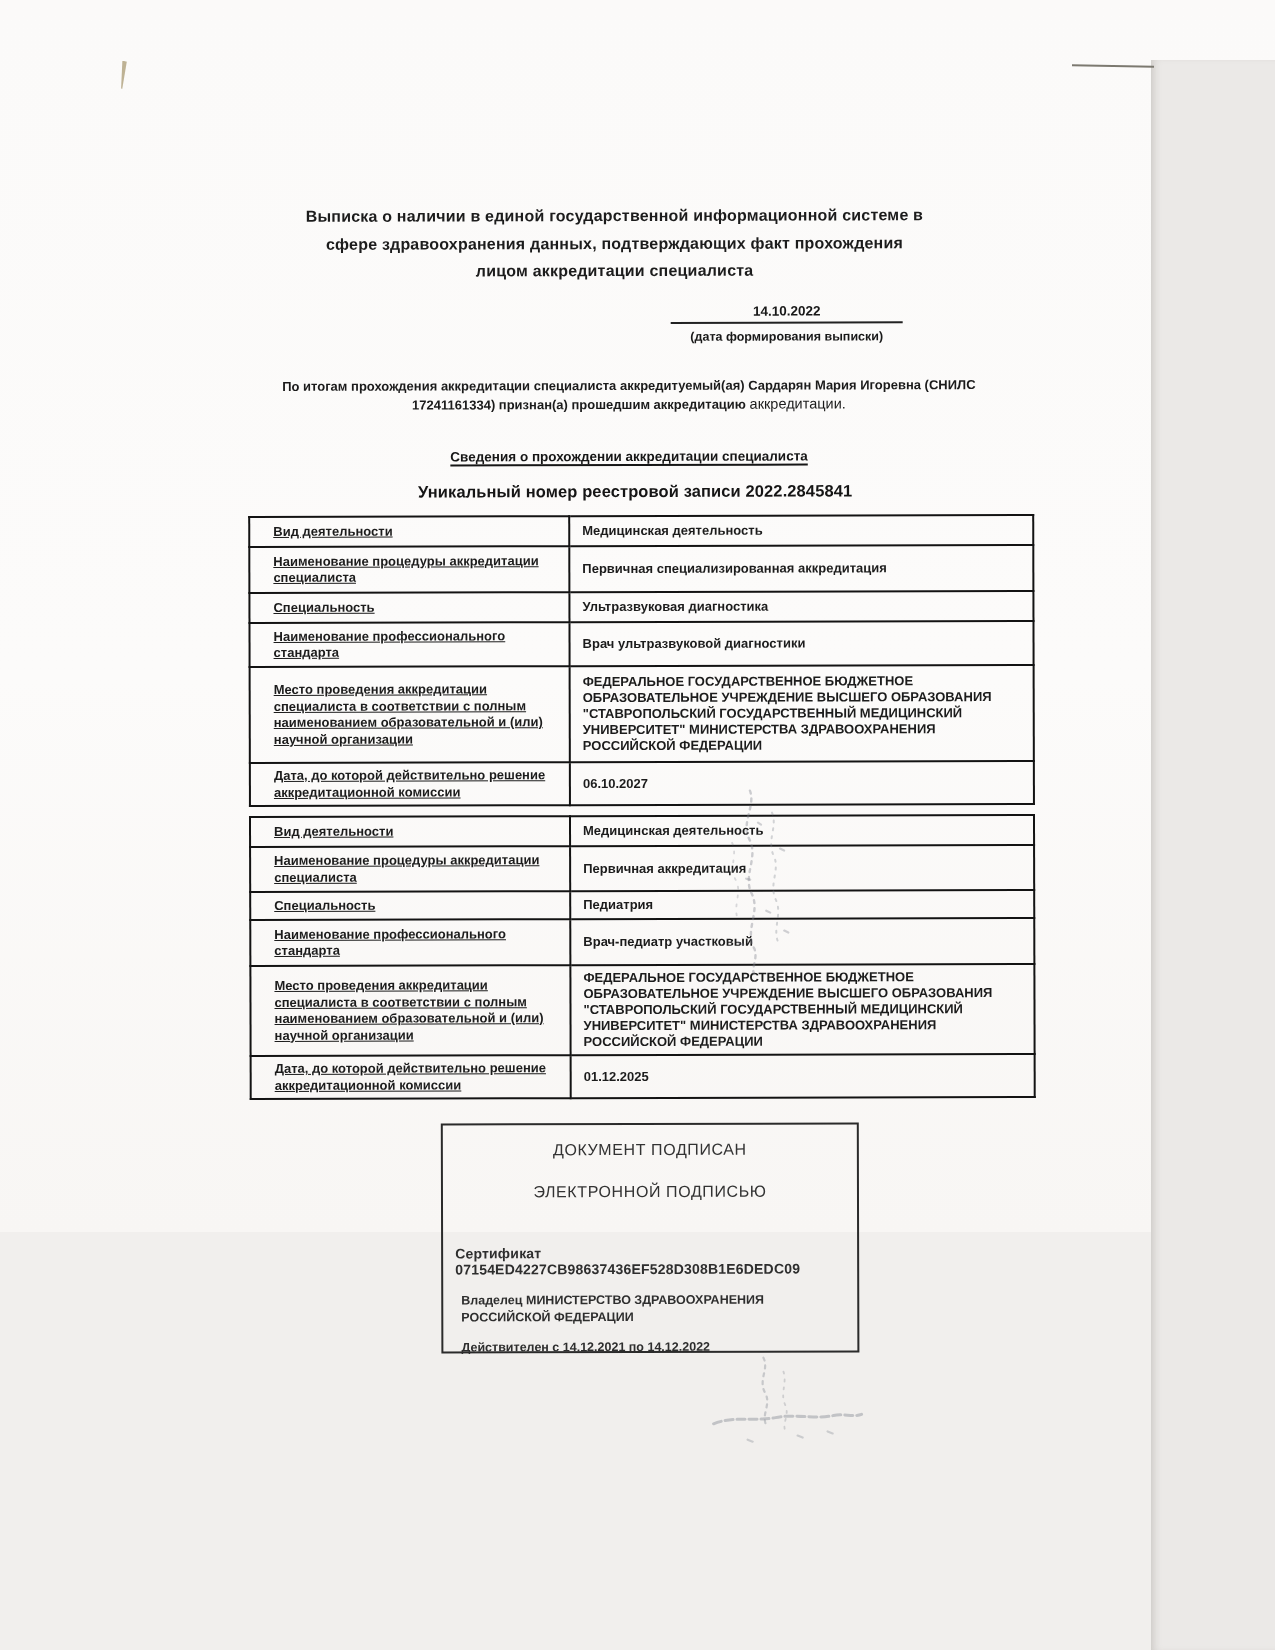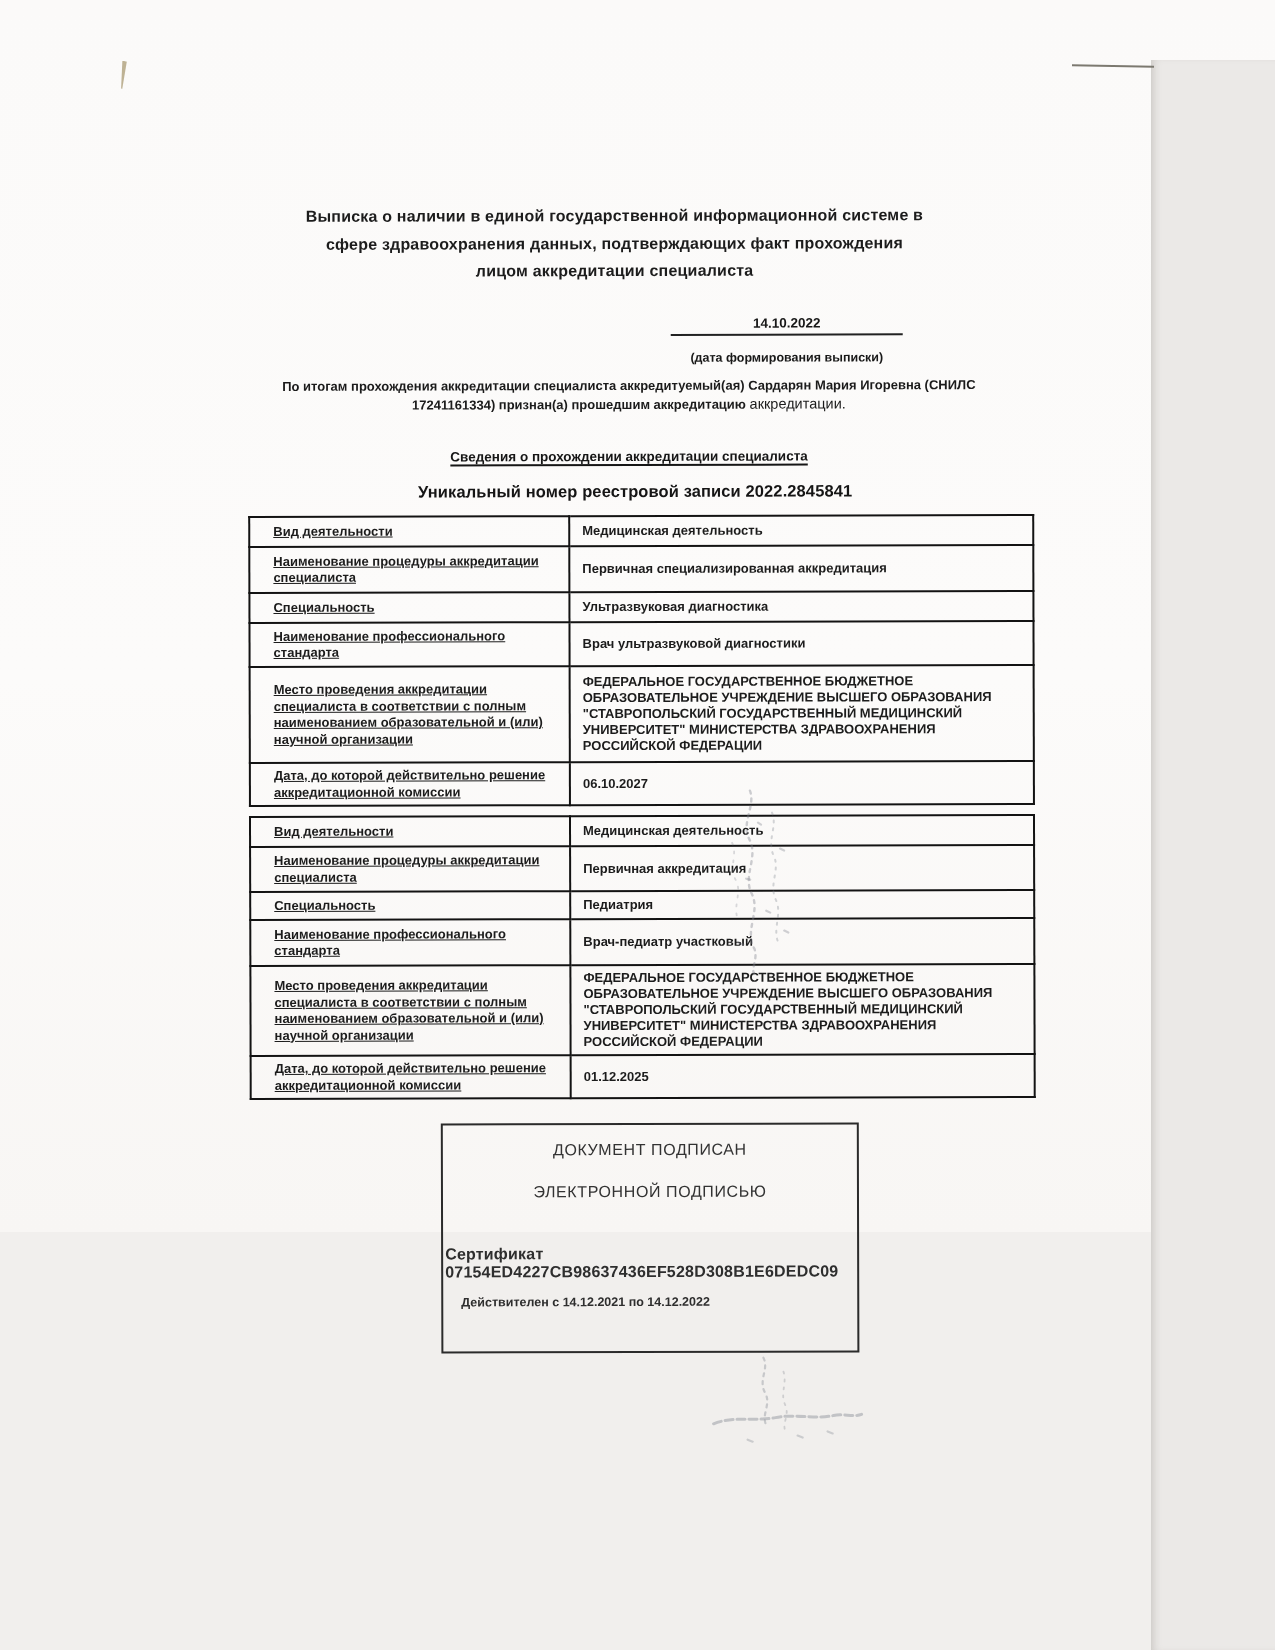--- a/index.html
+++ b/index.html
@@ -31,26 +31,26 @@
     clip-path: polygon(15% 0, 90% 0, 62% 100%, 42% 100%);
   }
   .content { position: absolute; inset: 0; transform: rotate(-0.15deg); transform-origin: 630px 820px; }
 
   .doc-title {
     position: absolute; top: 202px; left: 0; width: 1232px;
     text-align: center; font-weight: bold; font-size: 16px; line-height: 27.5px;
     letter-spacing: 0.2px; color: #1c1c1c;
     padding: 0 300px; box-sizing: border-box;
   }
-  .date-block { position: absolute; top: 316px; left: 672px; width: 232px; text-align: center; }
+  .date-block { position: absolute; top: 304px; left: 672px; width: 232px; text-align: center; }
   .date-value {
     display: block; font-weight: bold; font-size: 13.5px; color: #181818;
     padding-bottom: 3px; border-bottom: 2px solid #222;
   }
-  .date-caption { display: block; font-weight: bold; font-size: 12.5px; padding-top: 15px; color: #181818; }
+  .date-caption { display: block; font-weight: bold; font-size: 12.5px; padding-top: 6px; color: #181818; }
 
   .intro {
     position: absolute; top: 376px; left: 250px; width: 760px;
     text-align: center; font-weight: bold; font-size: 13px; line-height: 19px; color: #1b1b1b;
   }
   .intro .tail { font-weight: 400; font-size: 14.5px; }
 
   .section-heading {
     position: absolute; top: 449px; left: 0; width: 1260px; text-align: center;
     font-weight: bold; font-size: 13.5px; color: #161616;
@@ -82,21 +82,21 @@
   .sig-box {
     position: absolute; top: 1123px; left: 440px; width: 418px; height: 230px;
     border: 2px solid #2b2b2b; box-sizing: border-box;
     background: transparent;
   }
   .sig-line1, .sig-line2 {
     text-align: center; font-weight: 400; font-size: 16px; letter-spacing: 0.6px; color: #333;
   }
   .sig-line1 { margin-top: 16px; }
   .sig-line2 { margin-top: 24px; }
-  .sig-cert { margin: 44px 16px 0 2px; font-weight: bold; font-size: 16px; color: #2e2e2e; letter-spacing: 0.2px; }
+  .sig-cert { margin: 44px 16px 0 12px; font-weight: bold; font-size: 14px; color: #2e2e2e; letter-spacing: 0.2px; }
   .sig-owner { margin: 15px 16px 0 18px; font-weight: bold; font-size: 12.5px; line-height: 17px; color: #2e2e2e; }
   .sig-validity { margin: 14px 16px 0 18px; font-weight: bold; font-size: 12.5px; color: #2e2e2e; }
 
   .mark { position: absolute; pointer-events: none; }
 </style>
 </head>
 <body>
 
 <div class="page">
 
@@ -179,20 +179,24 @@
         </tr>
       </tbody>
     </table>
 
     <div class="sig-box">
       <div class="sig-line1">ДОКУМЕНТ ПОДПИСАН</div>
       <div class="sig-line2">ЭЛЕКТРОННОЙ ПОДПИСЬЮ</div>
       <div class="sig-cert">
         <span>Сертификат</span>
         <span>07154ED4227CB98637436EF528D308B1E6DEDC09</span>
+      </div>
+      <div class="sig-owner">
+        <span>Владелец</span>
+        <span>МИНИСТЕРСТВО ЗДРАВООХРАНЕНИЯ РОССИЙСКОЙ ФЕДЕРАЦИИ</span>
       </div>
       <div class="sig-validity">Действителен с 14.12.2021 по 14.12.2022</div>
     </div>
 
     <svg class="mark" style="left:688px; top:783px;" width="135" height="195" viewBox="0 0 135 195">
       <g fill="none" stroke="#7d828c" stroke-linecap="round">
         <path d="M62 8 C68 24 52 40 62 58 C70 76 54 94 64 112 C72 130 56 148 66 166 C70 176 62 186 66 192" stroke-width="2.4" stroke-dasharray="3 5" opacity="0.38"></path>
         <path d="M84 30 C90 44 78 58 86 74 C92 88 80 102 88 118 C94 132 84 146 90 160" stroke-width="2" stroke-dasharray="2 6" opacity="0.32"></path>
         <path d="M44 60 C50 72 40 84 48 98 C54 110 44 124 50 138" stroke-width="1.8" stroke-dasharray="2 7" opacity="0.28"></path>
         <path d="M70 40 l3 2 M92 66 l4 2 M58 96 l4 1 M78 128 l4 2 M50 160 l5 2 M96 148 l4 2" stroke-width="2.2" opacity="0.35"></path>

